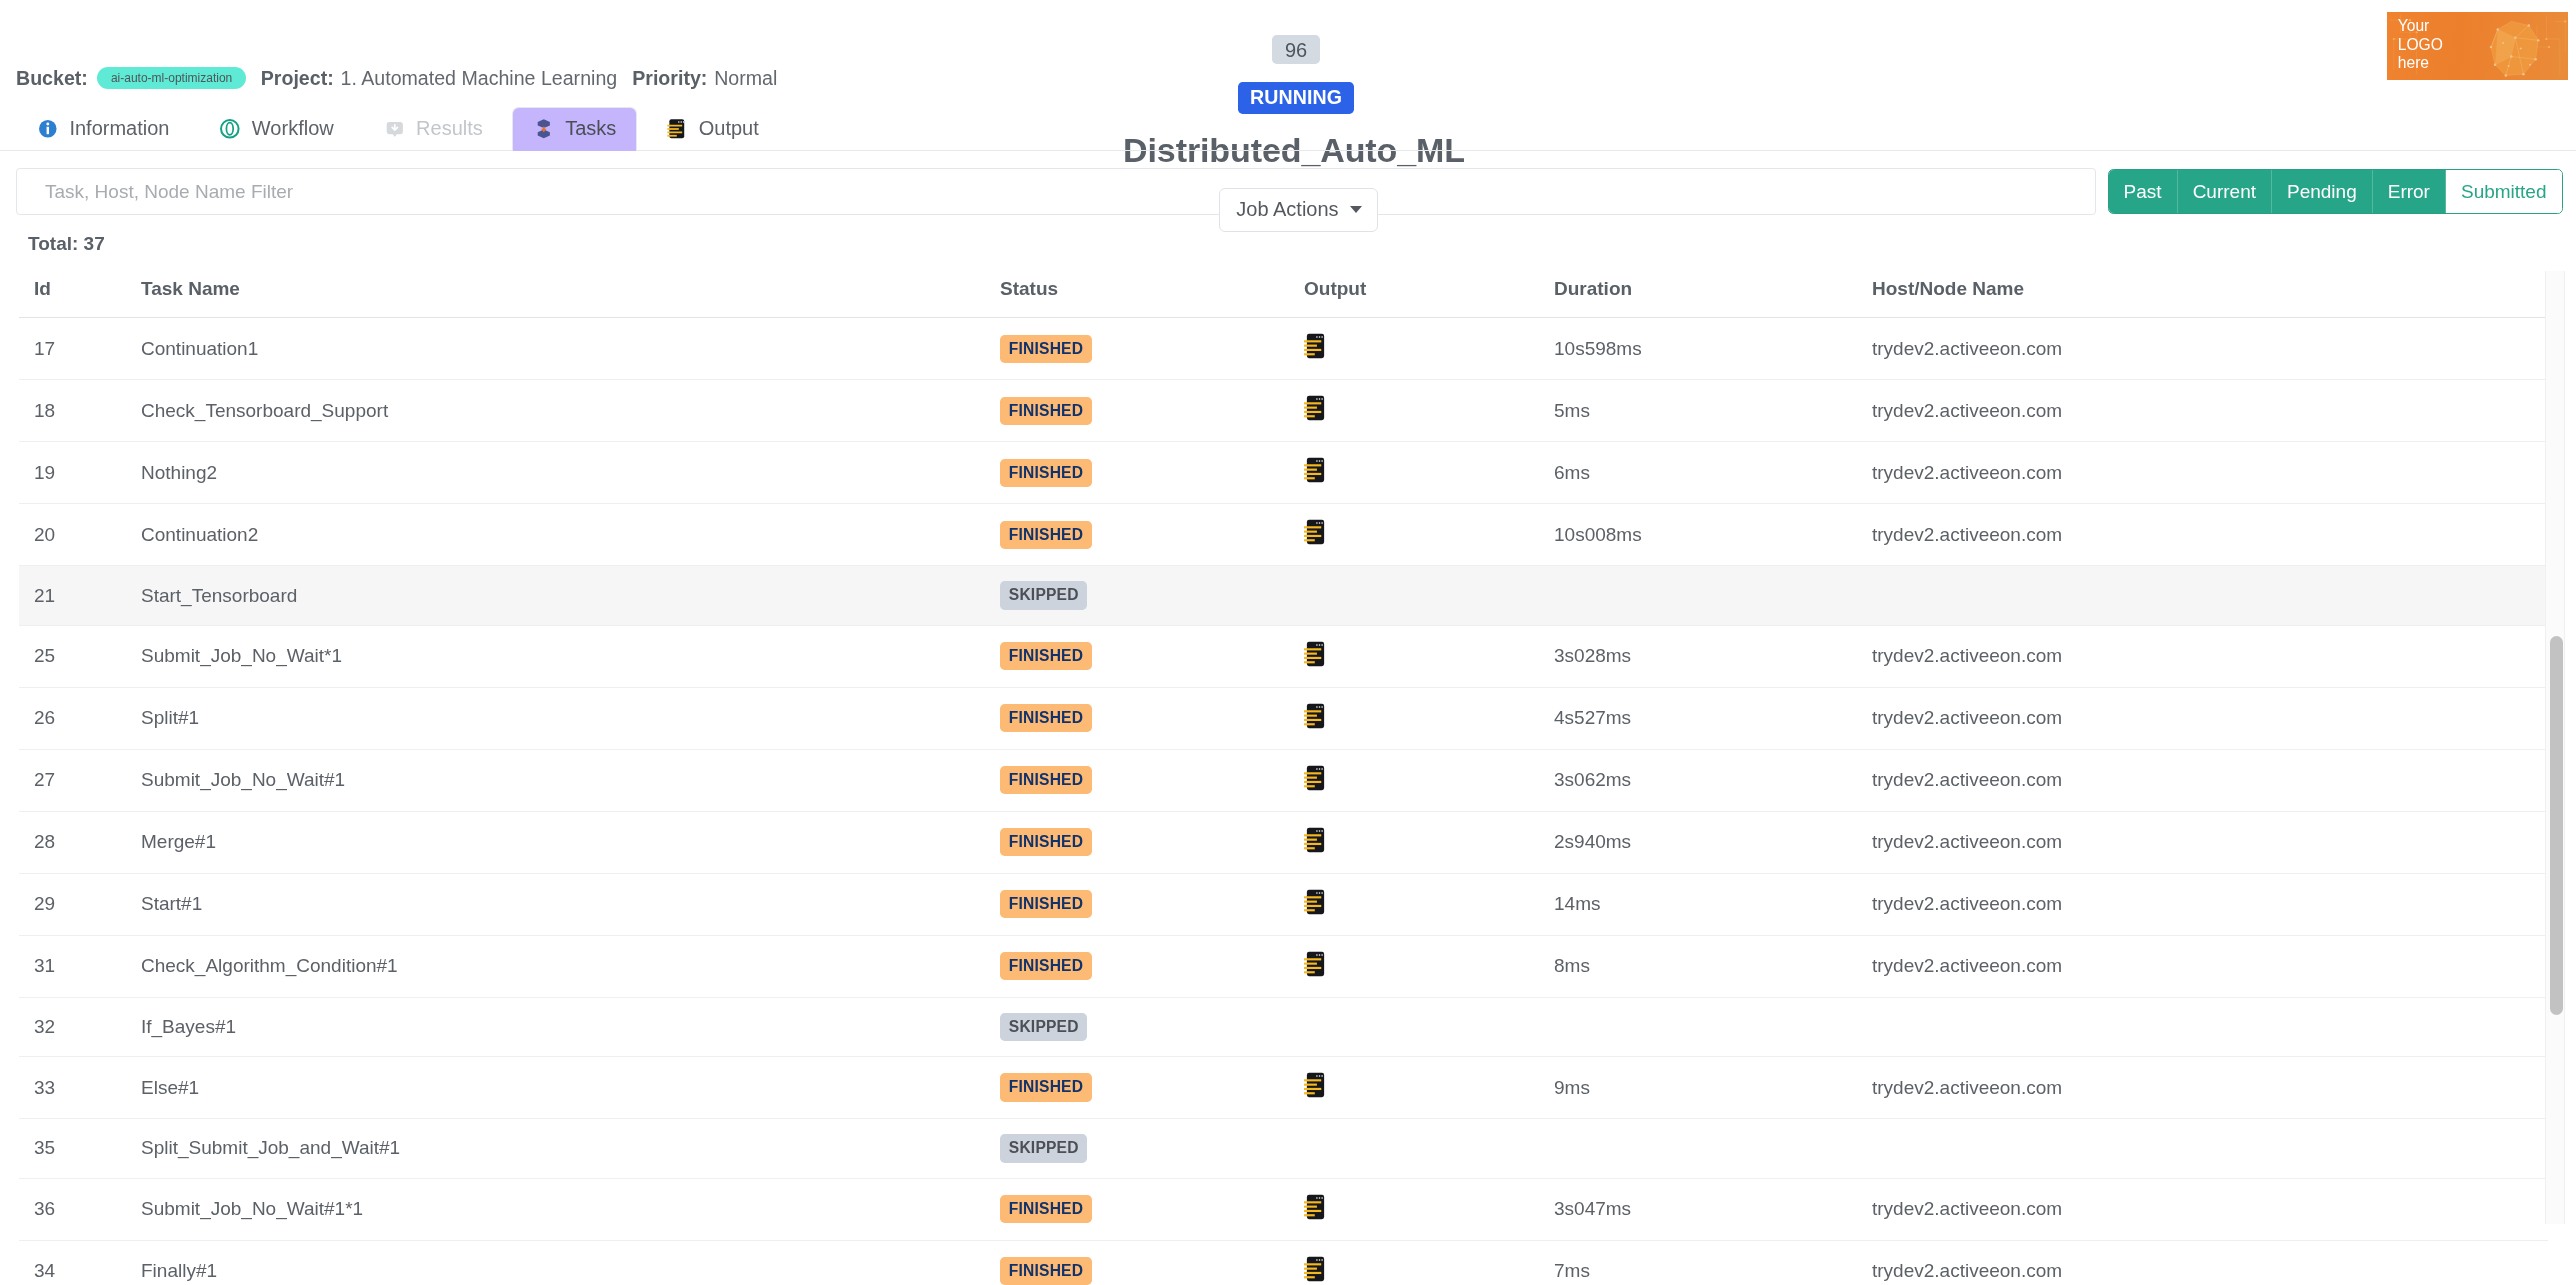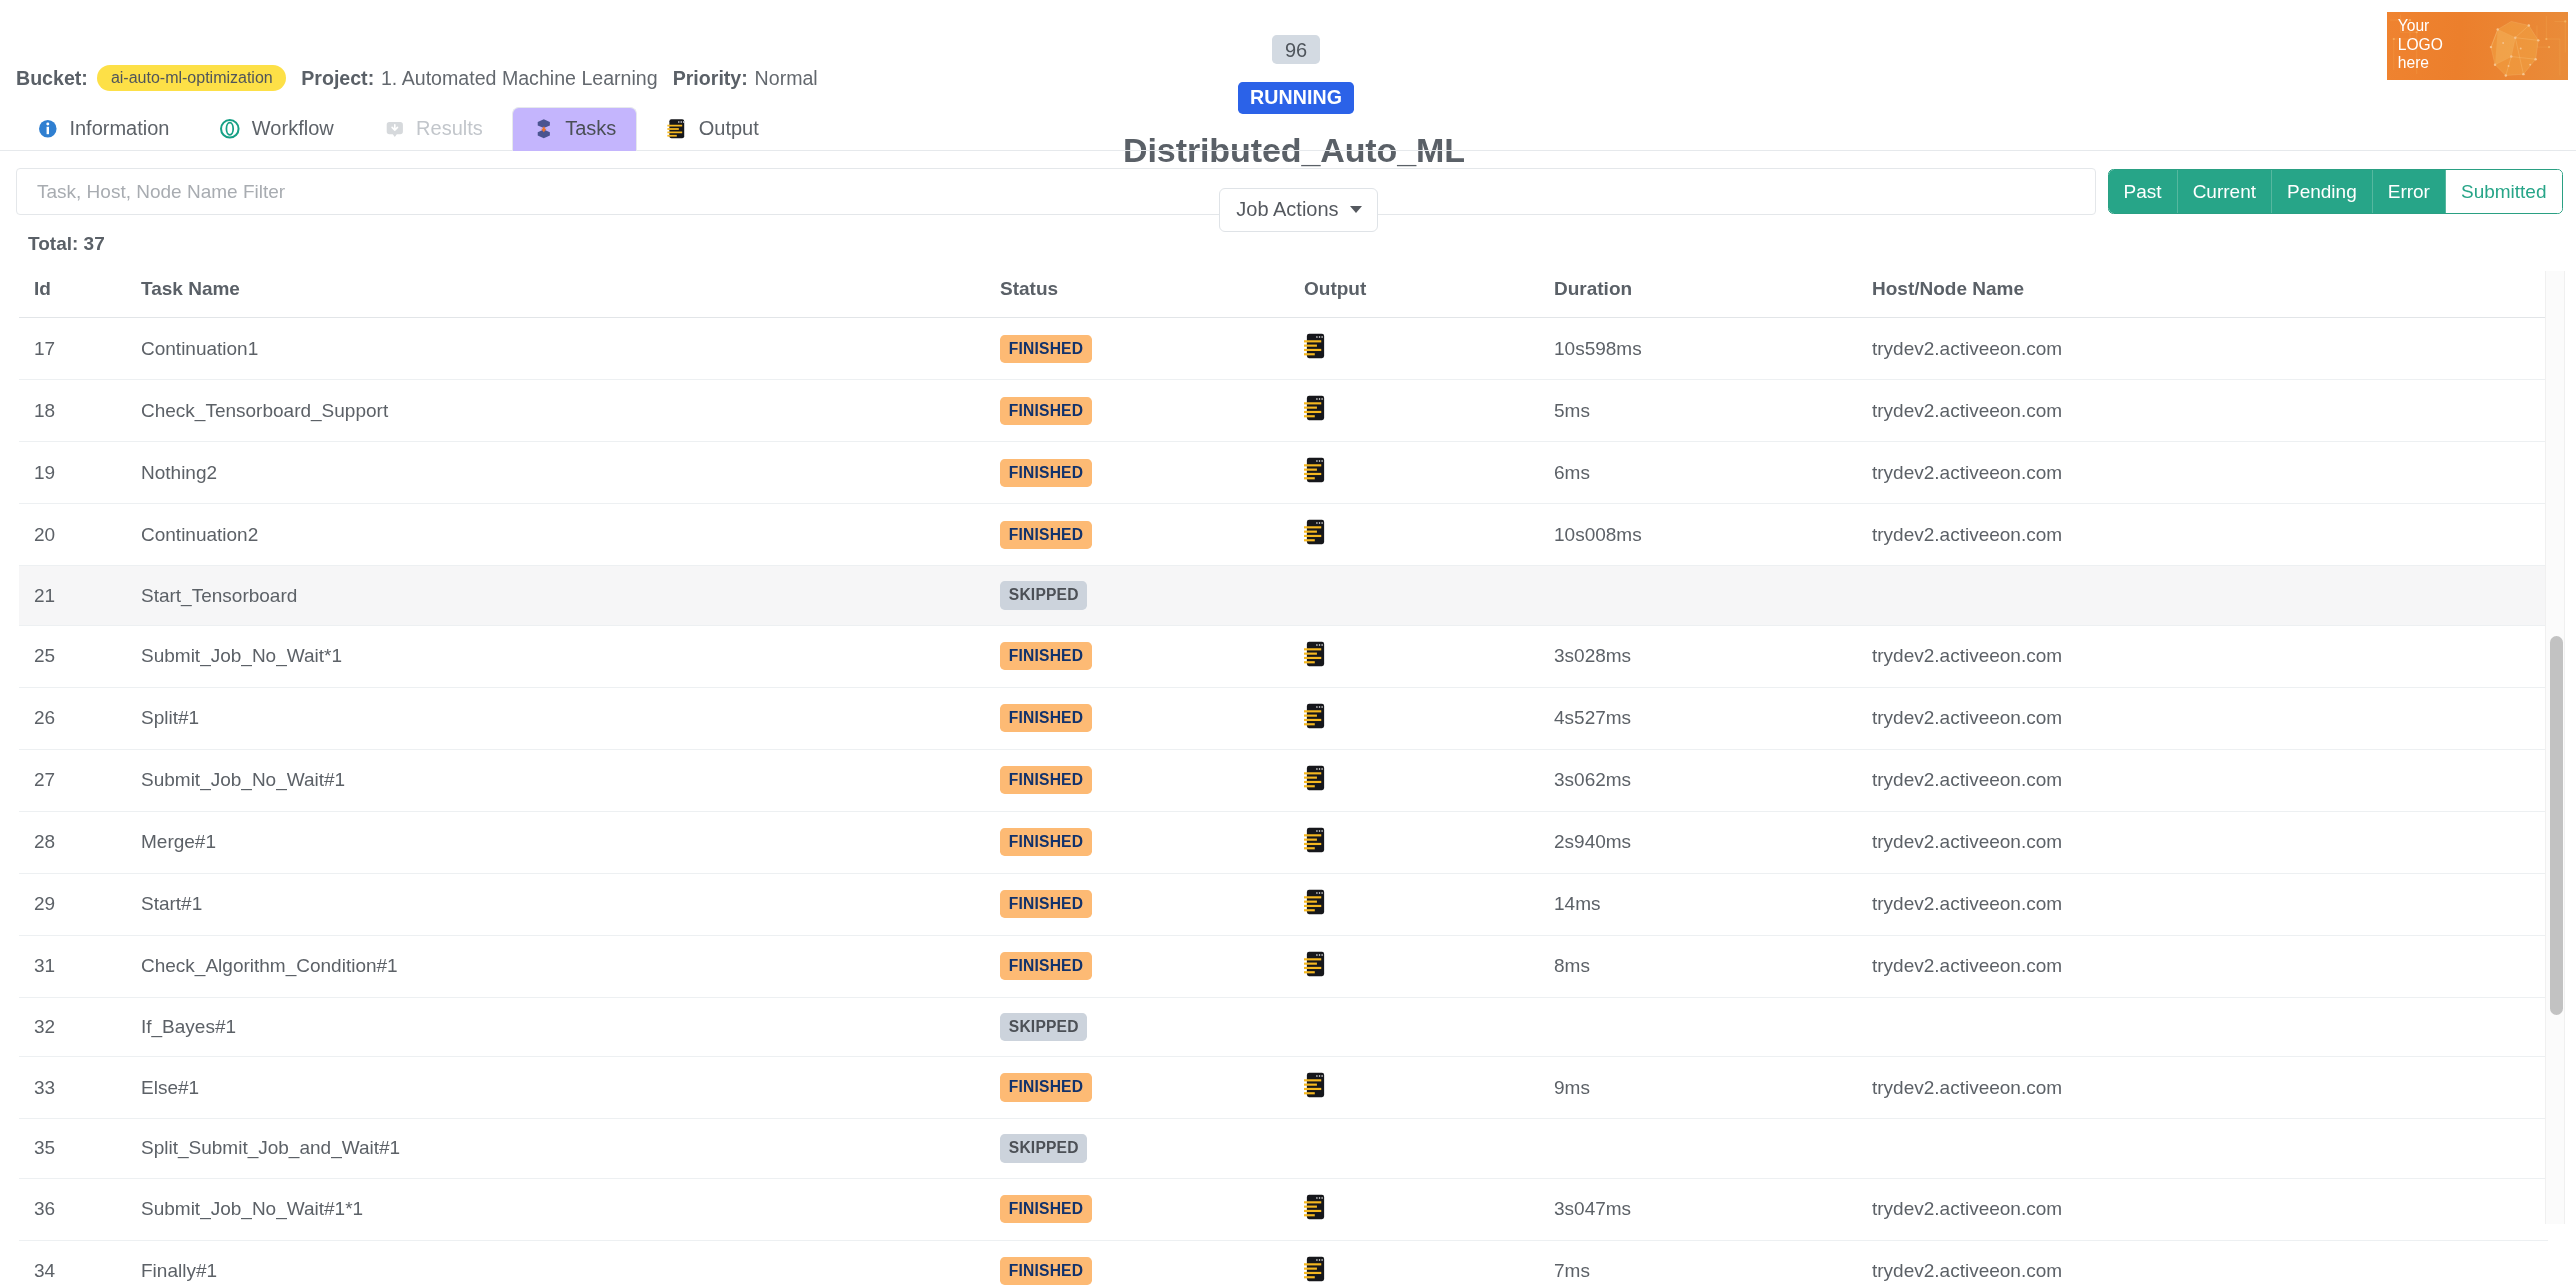--- a/index.html
+++ b/index.html
@@ -78,24 +78,24 @@
     align-items: center;
     gap: 0;
     padding-left: 16px;
     font-size: 19.6px;
     height: 32px;
     white-space: nowrap;
   }
   .meta-label { font-weight: bold; color: #5a6067; }
   .meta-value { color: #63686e; font-weight: 400; }
   .bucket-chip {
-    background: #fde047;
+    background: #5eead4;
     color: #50555b;
     border-radius: 15px;
-    font-size: 16px;
+    font-size: 12px;
     padding: 4.7px 13.5px 5.4px 13.5px;
     margin: 0 15px 0 9.5px;
     line-height: 1;
   }
   .meta-gap { display: inline-block; width: 15px; }
 
   .logo-banner {
     position: absolute;
     right: 8px;
     top: 12px;
@@ -160,21 +160,21 @@
     padding: 17.6px 13.5px 0 16px;
     gap: 12px;
   }
   .filter-input {
     flex: 1 1 auto;
     height: 47px;
     border: 0.7px solid #e4e7ea;
     border-radius: 4px;
     font-size: 19px;
     color: #4a4f56;
-    padding: 0 20px;
+    padding: 0 28px;
     font-family: "Liberation Sans", sans-serif;
     background: #ffffff;
     outline: none;
     min-width: 0;
   }
   .filter-input::placeholder { color: #a8acb1; }
 
   .btn-group {
     display: flex;
     border-radius: 5.4px;

